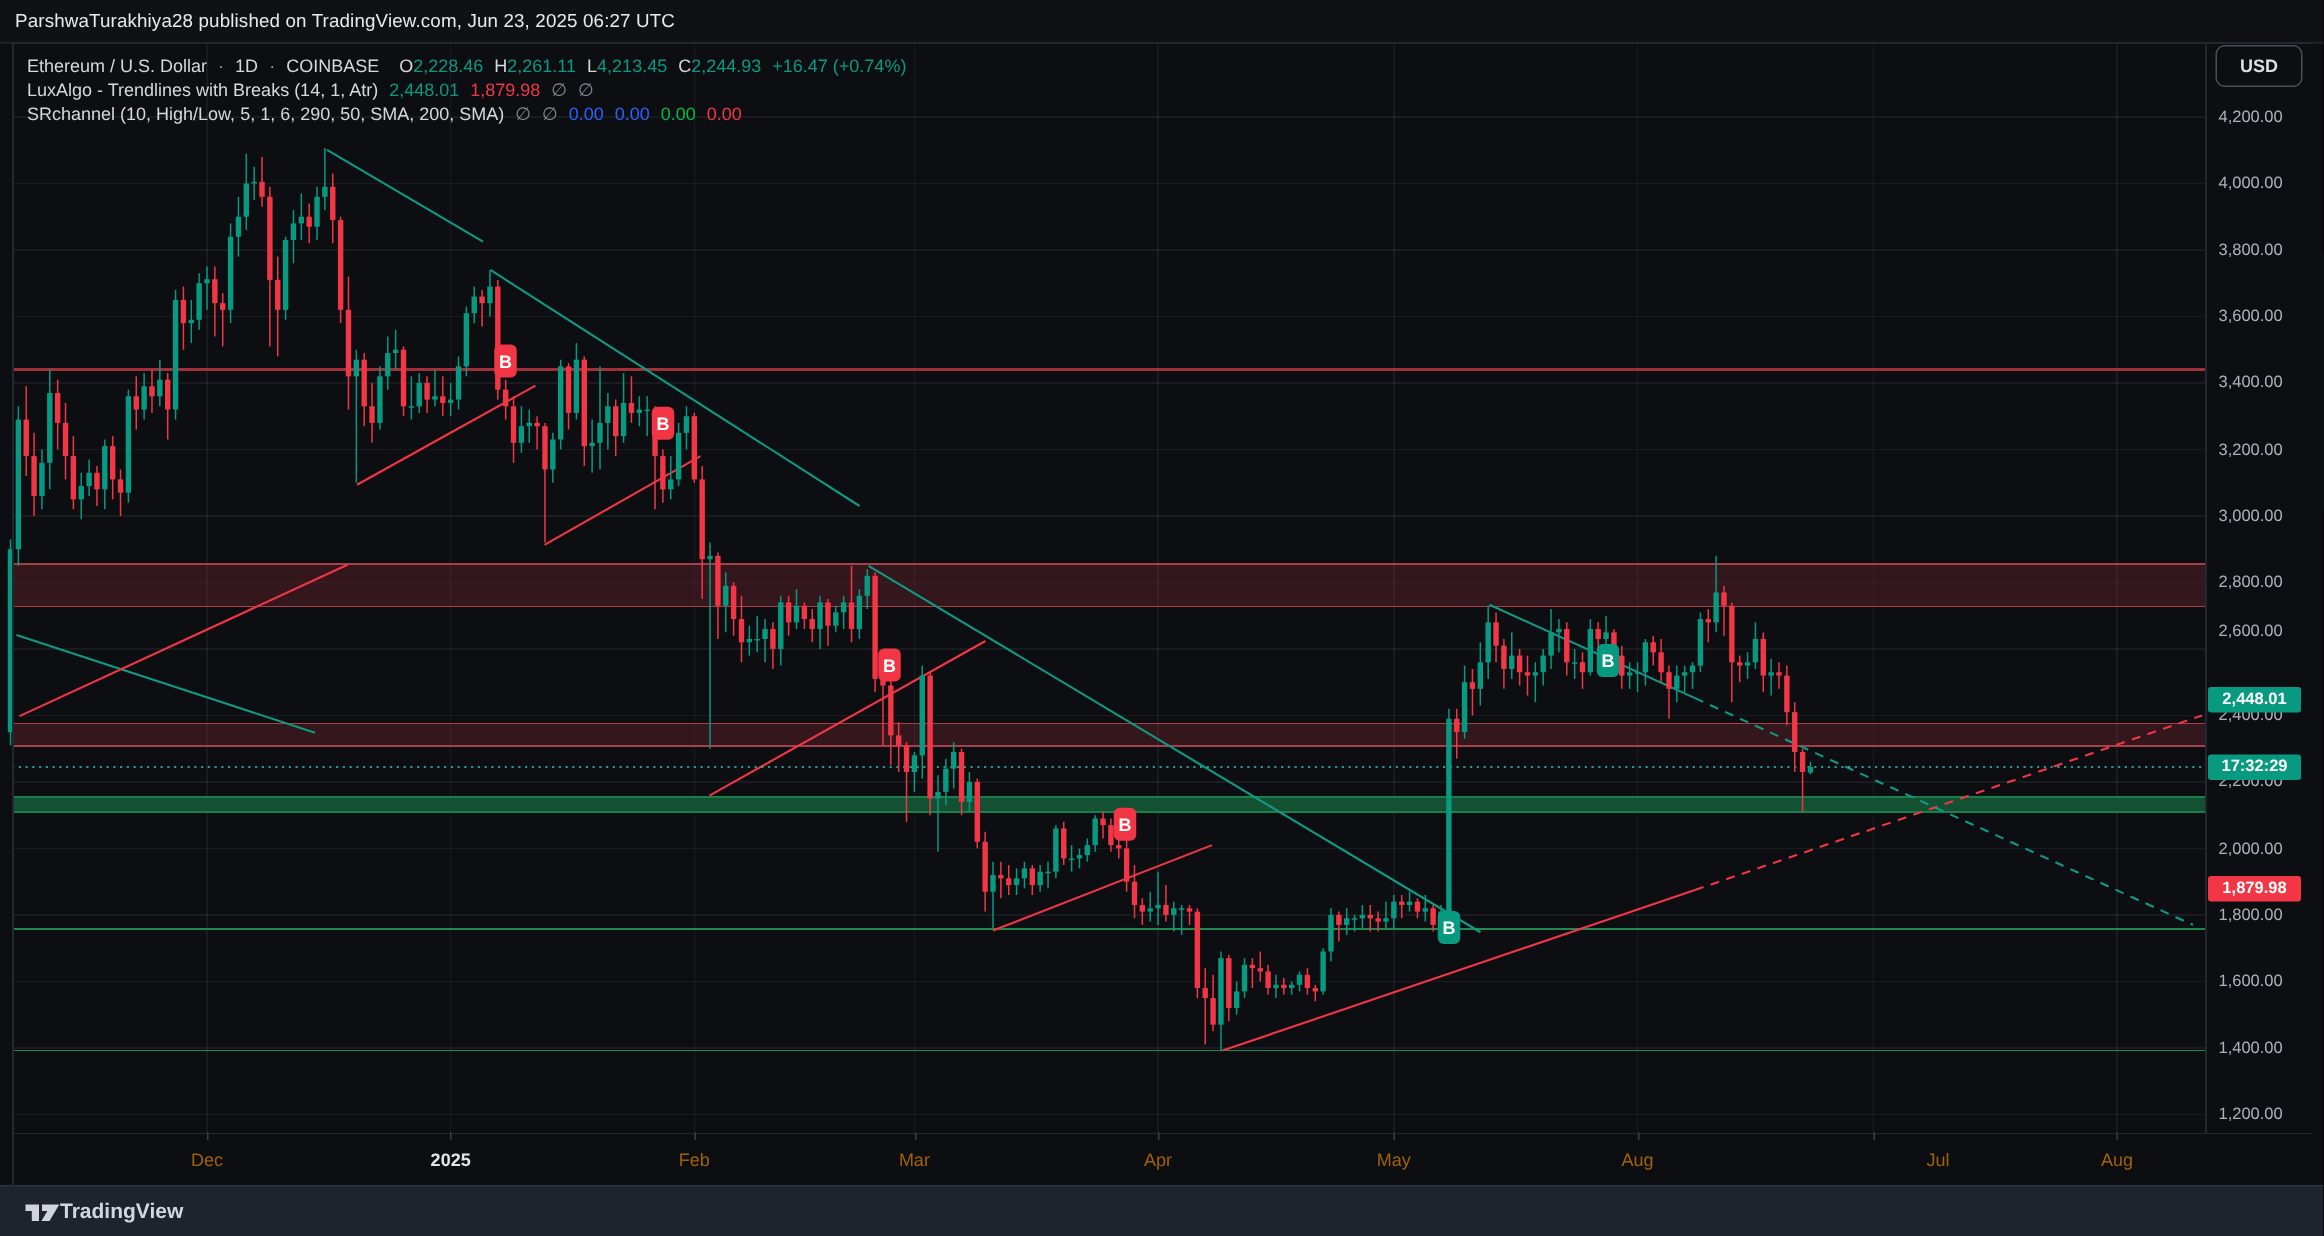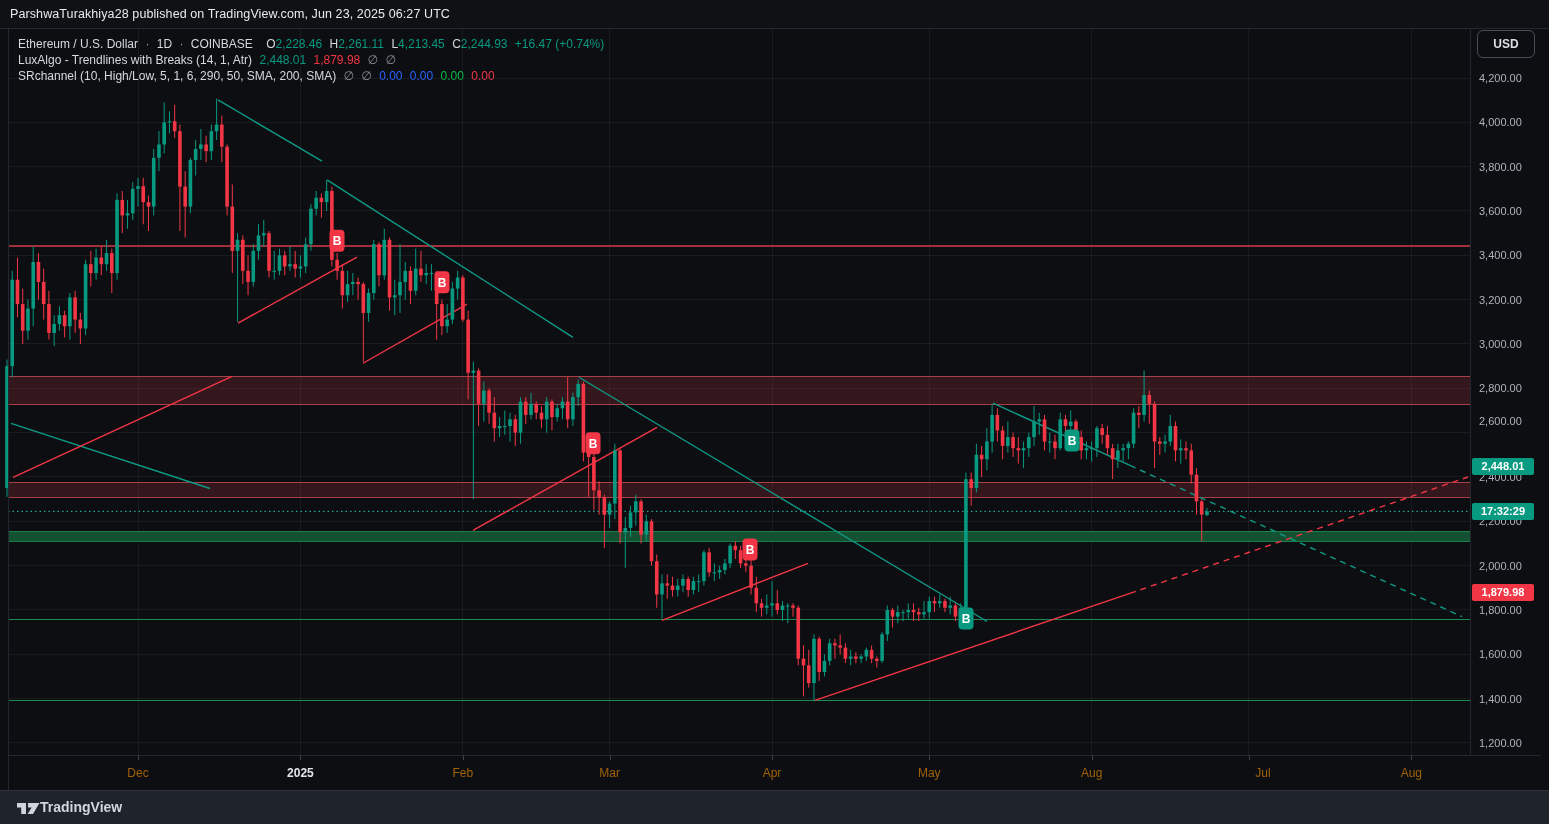--- a/index.html
+++ b/index.html
@@ -656,21 +656,21 @@
       <div class="mlabel" style="left: 462.88px;">Feb</div>
       <div class="mtick" style="left: 609.6px;"></div>
       <div class="mlabel" style="left: 609.6px;">Mar</div>
       <div class="mtick" style="left: 772.04px;"></div>
       <div class="mlabel" style="left: 772.04px;">Apr</div>
       <div class="mtick" style="left: 929.24px;"></div>
       <div class="mlabel" style="left: 929.24px;">May</div>
       <div class="mtick" style="left: 1091.68px;"></div>
       <div class="mlabel" style="left: 1091.68px;">Aug</div>
       <div class="mtick" style="left: 1248.88px;"></div>
-      <div class="mlabel" style="left: 1263px;">Jul</div>
+      <div class="mlabel" style="left: 1292px;">Jul</div>
       <div class="mtick" style="left: 1411.32px;"></div>
       <div class="mlabel" style="left: 1411.32px;">Aug</div>
     </div>
 
   <div id="footer">
     <svg width="26" height="18" viewBox="0 0 26 18">
       <path d="M1 4 H10 V15 H5.2 V8.4 H1 Z" fill="#d1d4dc"></path>
       <path d="M12 4 H23.5 L17 15 H11.6 L15.6 8.4 H12 Z" fill="#d1d4dc"></path>
     </svg>
     <span class="brand">TradingView</span>

